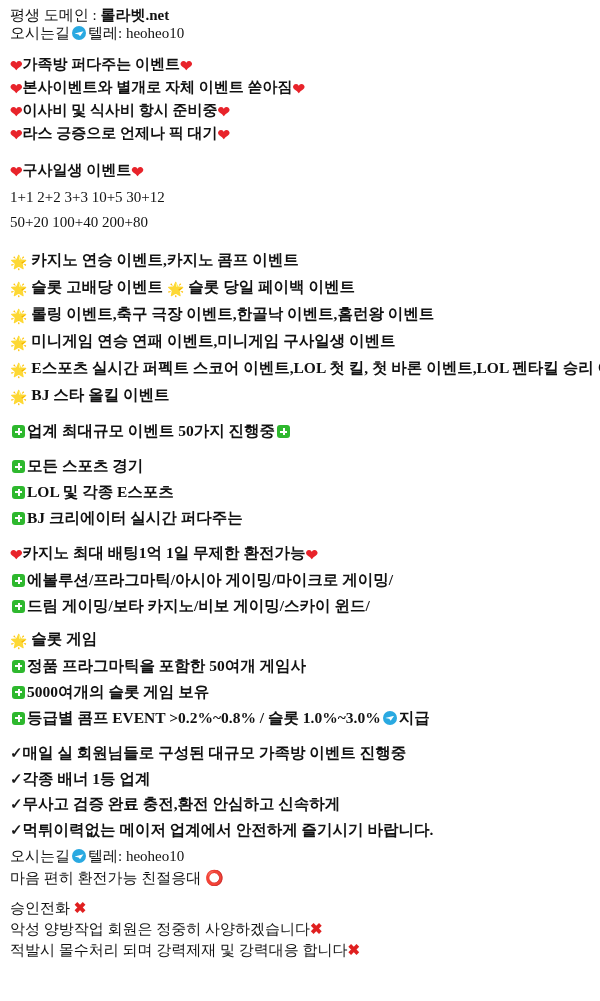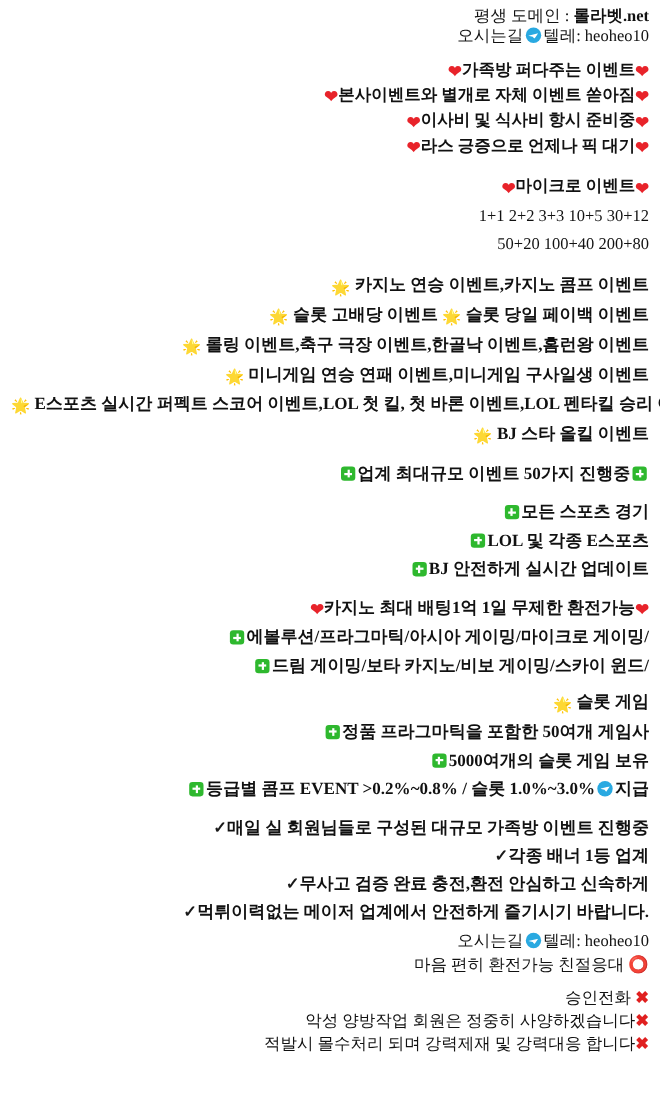--- a/index.html
+++ b/index.html
@@ -17,21 +17,21 @@
     width: 600px;
     min-height: 1001px;
     box-sizing: border-box;
     padding: 6px 10px 8px 10px;
     display: flex;
     flex-direction: column;
     align-items: center;
   }
   .line {
     width: 100%;
-    text-align: right;
+    text-align: left;
     line-height: 1.22;
     white-space: nowrap;
   }
   .sz-15 { font-size: 15px; }
   .sz-16 { font-size: 15.5px; }
   .bold { font-weight: bold; }
   .gap-xs { height: 3px; }
   .gap-sm { height: 7px; }
   .gap-md { height: 12px; }
   .gap-lg { height: 16px; }
@@ -136,21 +136,21 @@
     <span class="heart icon">❤</span><span>이사비 및 식사비 항시 준비중</span><span class="heart icon">❤</span>
   </div>
   <div class="gap-xs"></div>
   <div class="line sz-15 bold">
     <span class="heart icon">❤</span><span>라스 긍증으로 언제나 픽 대기</span><span class="heart icon">❤</span>
   </div>
 
   <div class="gap-lg"></div>
 
   <div class="line sz-15 bold">
-    <span class="heart icon">❤</span><span>마이크로 이벤트</span><span class="heart icon">❤</span>
+    <span class="heart icon">❤</span><span>구사일생 이벤트</span><span class="heart icon">❤</span>
   </div>
   <div class="gap-sm"></div>
   <div class="line sz-15">1+1 2+2 3+3 10+5 30+12</div>
   <div class="gap-sm"></div>
   <div class="line sz-15">50+20 100+40 200+80</div>
 
   <div class="gap-md"></div>
 
   <div class="gap-sm"></div>
   <div class="line sz-16 bold">
@@ -187,21 +187,21 @@
 
   <div class="line sz-16 bold">
     <span class="green-plus"></span><span>모든 스포츠 경기</span>
   </div>
   <div class="gap-sm"></div>
   <div class="line sz-16 bold">
     <span class="green-plus"></span><span>LOL 및 각종 E스포츠</span>
   </div>
   <div class="gap-sm"></div>
   <div class="line sz-16 bold">
-    <span class="green-plus"></span><span>BJ 안전하게 실시간 업데이트</span>
+    <span class="green-plus"></span><span>BJ 크리에이터 실시간 퍼다주는</span>
   </div>
 
   <div class="gap-lg"></div>
 
   <div class="line sz-16 bold">
     <span class="heart icon">❤</span><span>카지노 최대 배팅1억 1일 무제한 환전가능</span><span class="heart icon">❤</span>
   </div>
   <div class="gap-sm"></div>
   <div class="line sz-16 bold">
     <span class="green-plus"></span><span>에볼루션/프라그마틱/아시아 게이밍/마이크로 게이밍/</span>

